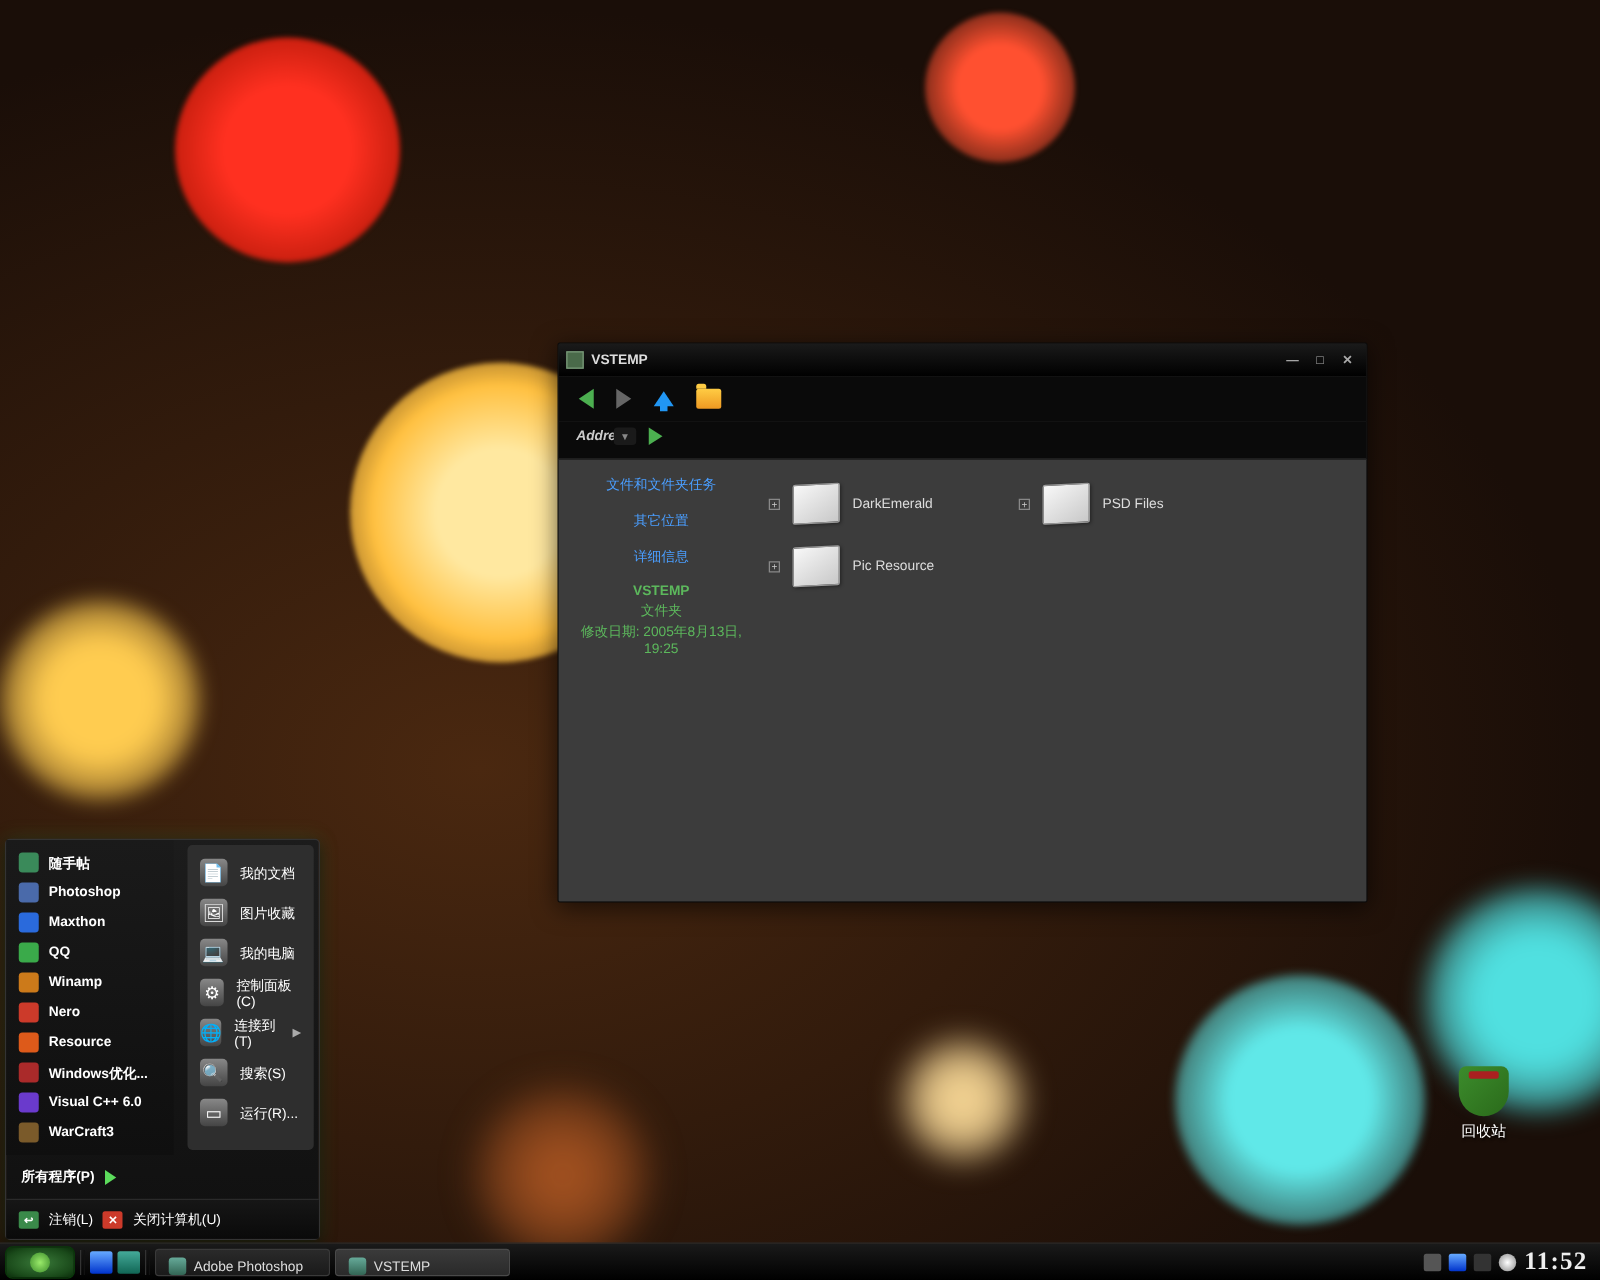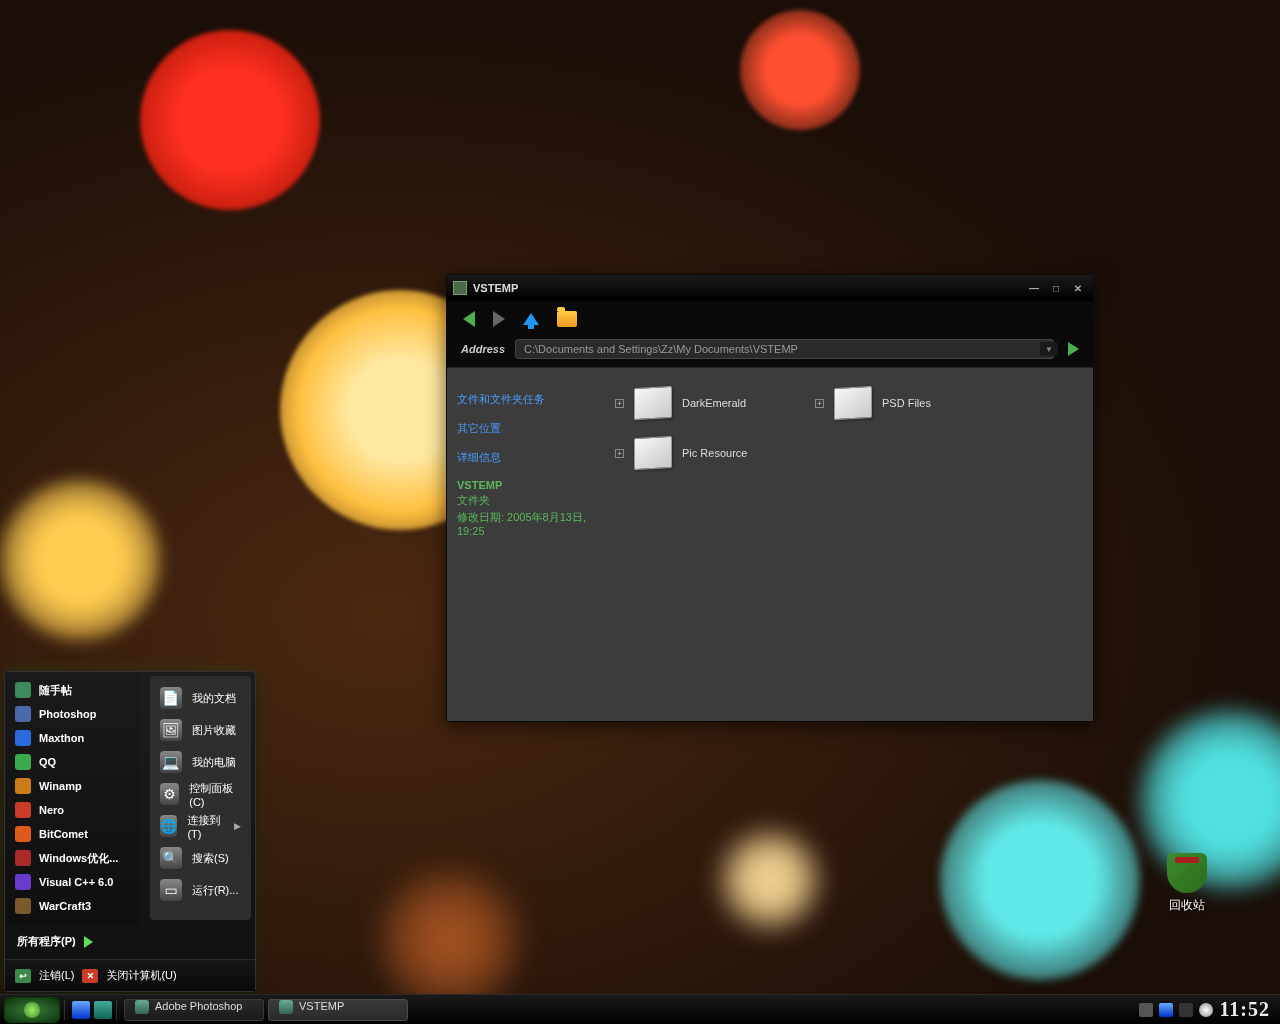--- a/index.html
+++ b/index.html
@@ -37,21 +37,21 @@
 .arrow-up { width: 0; height: 0; border-left: 8px solid transparent; border-right: 8px solid transparent; border-bottom: 12px solid #2196f3; position: relative; }
 .arrow-up::after { content:''; position:absolute; left:-3px; top:10px; width:6px; height:6px; background:#2196f3; }
 .folder-icon { width: 20px; height: 16px; background: linear-gradient(#ffcc44, #ee9922); border-radius: 2px; position: relative; }
 .folder-icon::before { content:''; position:absolute; top:-4px; left:0; width:8px; height:4px; background:#ffcc44; border-radius:2px 2px 0 0; }
 .addressbar { height: 30px; background: #0a0a0a; display: flex; align-items: center; padding: 0 14px 6px; gap: 10px; }
 .addr-label { color: #ccc; font-size: 11px; font-style: italic; font-weight: bold; }
 .addr-input { flex: 1; height: 20px; background: #2a2a2a; border: 1px solid #444; border-radius: 3px; color: #999; font-size: 11px; padding: 0 8px; display: flex; align-items: center; }
 .addr-drop { width: 18px; height: 14px; background: #1a1a1a; border-radius: 3px; color:#888; font-size:8px; display:flex; align-items:center; justify-content:center; margin-left:-24px; }
 .go-btn { width: 0; height: 0; border-top: 7px solid transparent; border-bottom: 7px solid transparent; border-left: 11px solid #4caf50; cursor: pointer; }
 .explorer-body { flex: 1; display: flex; background: #3c3c3c; border-top: 1px solid #222; }
-.sidebar { width: 164px; padding: 24px 10px; font-size: 11px; }
+.sidebar { width: 164px; padding: 12px 10px; font-size: 11px; text-align: center; }
 .side-head { color: #4a9eff; margin-bottom: 14px; cursor: pointer; display:block; }
 .side-title { color: #5cb85c; font-weight: bold; margin-top: 4px; }
 .side-sub { color: #5cb85c; margin-top: 2px; }
 .content { flex: 1; padding: 10px 0; display: flex; flex-wrap: wrap; align-content: flex-start; }
 .file-item { width: 200px; height: 50px; display: flex; align-items: center; gap: 10px; padding: 4px; cursor: pointer; position: relative; }
 .plus-box { width: 9px; height: 9px; border: 1px solid #888; color: #ccc; font-size: 8px; line-height: 7px; text-align: center; }
 .file-thumb { width: 38px; height: 32px; background: linear-gradient(145deg, #f8f8f8, #c8c8c8); border: 1px solid #999; border-radius: 2px; transform: skewY(-3deg); box-shadow: 1px 1px 3px rgba(0,0,0,0.4); }
 .file-name { color: #ddd; font-size: 11px; }
 
 
@@ -69,21 +69,21 @@
 .sm-footer { padding: 8px 10px; background: linear-gradient(#161616,#0a0a0a); display: flex; align-items: center; gap: 8px; border-top: 1px solid #2a2a2a; }
 .sm-fbtn { width: 16px; height: 14px; border-radius: 2px; display:flex; align-items:center; justify-content:center; font-size:9px; font-weight:bold; }
 .app-ico { width: 16px; height: 16px; border-radius: 3px; flex-shrink:0; }
 
 
 .taskbar { position: absolute; left: 0; right: 0; bottom: 0; height: 30px; background: linear-gradient(180deg, #1a1a1a 0%, #000 100%); display: flex; align-items: center; padding: 0 4px; gap: 4px; border-top: 1px solid #2a2a2a; }
 .start-btn { width: 56px; height: 26px; background: radial-gradient(ellipse at center, #3a7a3a 0%, #1a4a1a 70%, #0a2a0a 100%); border-radius: 6px; cursor: pointer; border:1px solid #0a3a0a; position:relative; }
 .start-btn::after{ content:''; position:absolute; left:50%; top:50%; transform:translate(-50%,-50%); width:16px; height:16px; background:radial-gradient(circle,#9aea6a,#3a8a2a); border-radius:50%;}
 .ql { width: 18px; height: 18px; cursor: pointer; border-radius:2px; }
 .ql-sep { width: 4px; height: 20px; border-left: 1px solid #333; border-right: 1px solid #111; }
-.task-btn { height: 22px; padding: 0 10px; background: linear-gradient(#2a2a2a,#1a1a1a); border: 1px solid #3a3a3a; border-radius: 3px; color: #ddd; font-size: 11px; display: flex; align-items: flex-start; gap: 6px; cursor: pointer; min-width: 140px; }
+.task-btn { height: 22px; padding: 0 10px; background: linear-gradient(#2a2a2a,#1a1a1a); border: 1px solid #3a3a3a; border-radius: 3px; color: #ddd; font-size: 11px; display: flex; align-items: flex-end; gap: 6px; cursor: pointer; min-width: 140px; }
 .task-active { background: linear-gradient(#3a3a3a,#2a2a2a); border-color:#4a4a4a; }
 .tray { margin-left: auto; display: flex; align-items: center; gap: 6px; padding-right: 6px; }
 .tray-ico { width: 14px; height: 14px; }
 .clock { color: #eee; font-family: Liberation Serif, serif; font-size: 20px; font-weight: bold; letter-spacing: 1px; text-align: center; }
 </style>
 </head>
 <body>
 
 <div class="wallpaper">
   <div class="bokeh b1"></div>
@@ -111,23 +111,20 @@
     <div class="winbtn">✕</div>
   </div>
   <div class="toolbar">
     <div class="tbtn arrow-left"></div>
     <div class="tbtn arrow-right"></div>
     <div class="tbtn arrow-up"></div>
     <div class="tbtn folder-icon"></div>
   </div>
   <div class="addressbar">
     <span class="addr-label">Address</span>
-    <div class="addr-input">
-        <span>C:\Documents and Settings\Zz\My Documents\VSTEMP</span>
-      </div>
     <div class="addr-drop">▼</div>
     <div class="go-btn"></div>
   </div>
   <div class="explorer-body">
     <div class="sidebar">
       <span class="side-head">文件和文件夹任务</span>
       <span class="side-head">其它位置</span>
       <span class="side-head">详细信息</span>
       <div class="side-title">VSTEMP</div>
       <div class="side-sub">文件夹</div>
@@ -175,21 +172,21 @@
         <div class="sm-item">
           <div class="app-ico" style="background:#cc7a1a"></div>
           <span>Winamp</span>
         </div>
         <div class="sm-item">
           <div class="app-ico" style="background:#cc3a2a"></div>
           <span>Nero</span>
         </div>
         <div class="sm-item">
           <div class="app-ico" style="background:#dd5a1a"></div>
-          <span>BitComet</span>
+          <span>Resource</span>
         </div>
         <div class="sm-item">
           <div class="app-ico" style="background:#aa2a2a"></div>
           <span>Windows优化...</span>
         </div>
         <div class="sm-item">
           <div class="app-ico" style="background:#6a3acc"></div>
           <span>Visual C++ 6.0</span>
         </div>
         <div class="sm-item">

